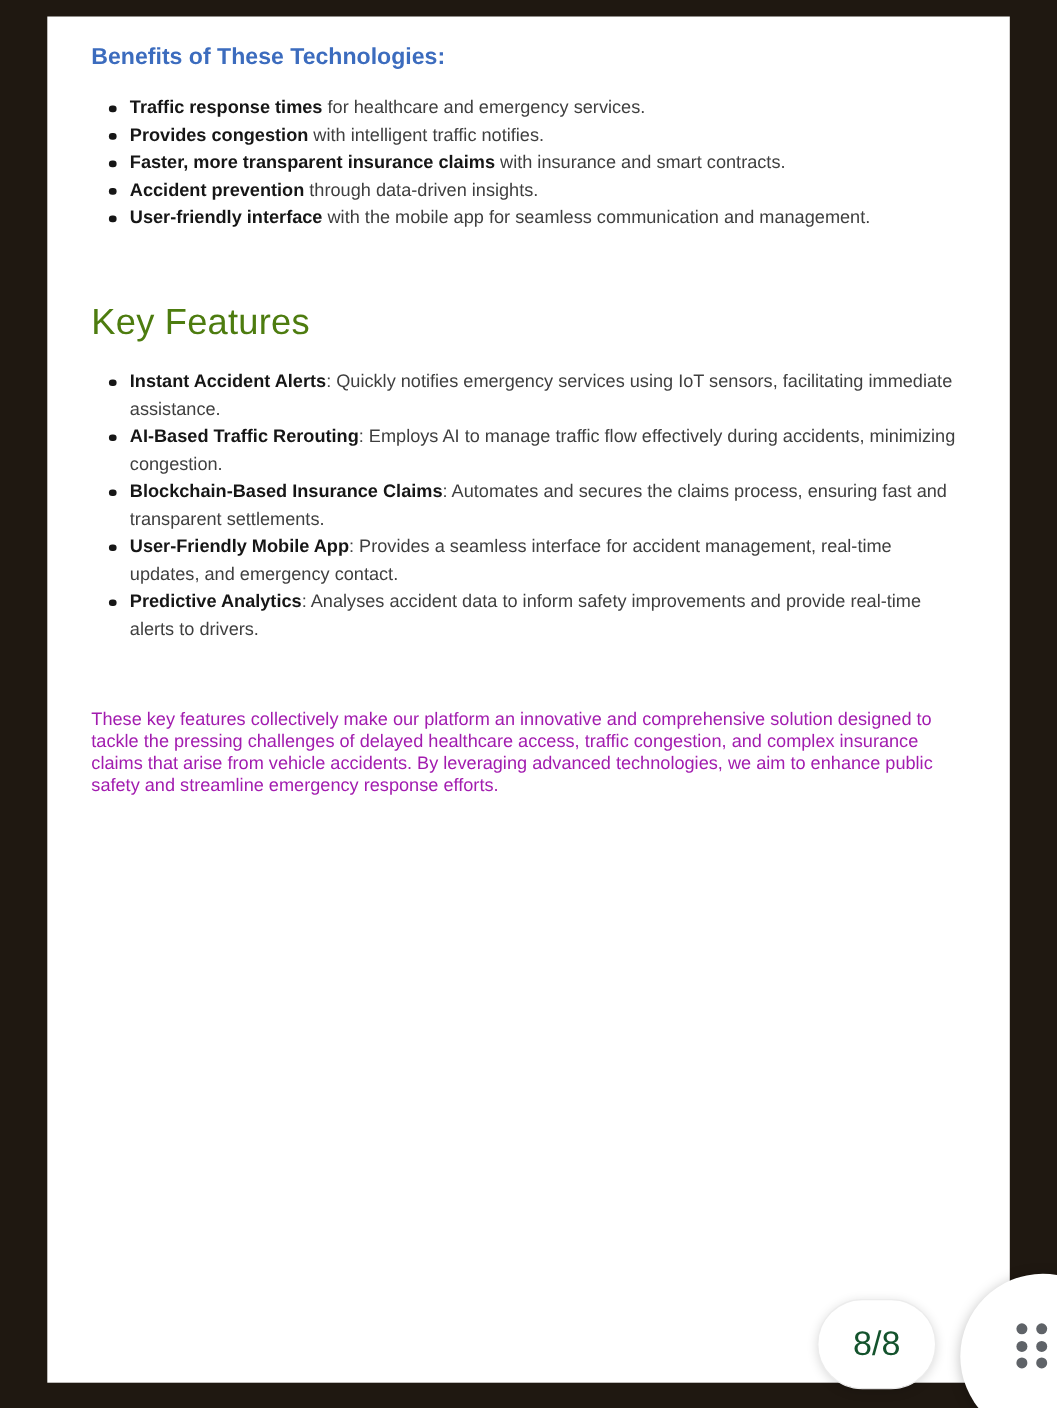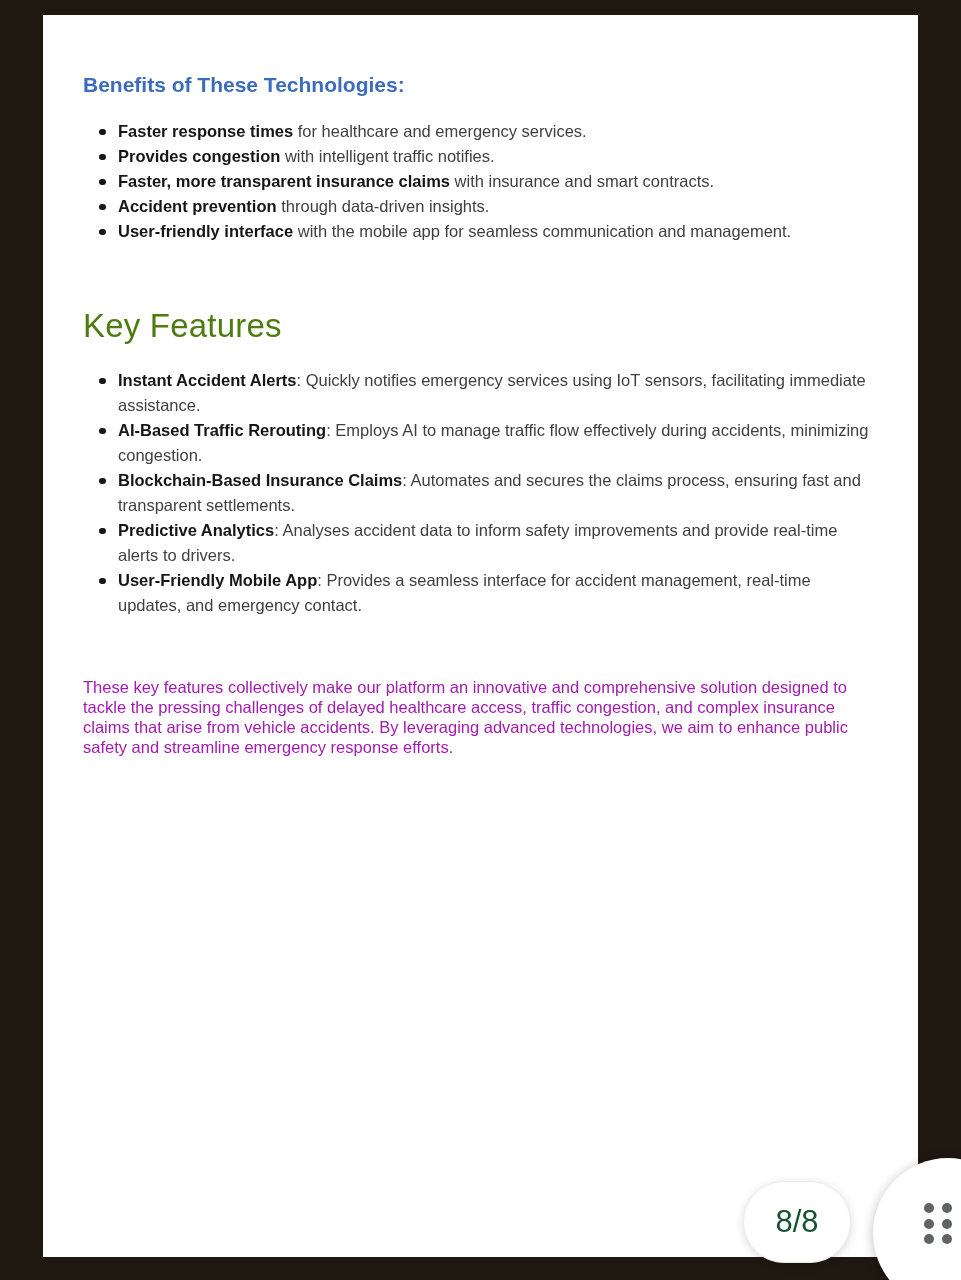--- a/index.html
+++ b/index.html
@@ -9,21 +9,21 @@
     position:relative;
     overflow:hidden;
     font-family:"Liberation Sans", sans-serif;
     -webkit-font-smoothing:antialiased;
   }
   .page {
     position:absolute; left:43px; top:15px;
     width:875px; height:1242px;
     background:#ffffff;
   }
-  .content { padding:58px 42px 0 40px; }
+  .content { padding:25px 42px 0 40px; }
 
   .benefits-heading {
     margin:0 0 22px 0;
     font-size:21px; line-height:24px;
     font-weight:700;
     color:#3c6cbe;
   }
   .features-heading {
     margin:62px 0 22px 0;
     font-size:33px; line-height:40px;
@@ -84,35 +84,35 @@
 </style>
 </head>
 <body>
 
 <div class="page">
   <div class="content">
 
     <h2 class="benefits-heading">Benefits of These Technologies:</h2>
 
     <ul class="doc-list">
-      <li><span class="b">Faster response times</span><span> for healthcare and emergency services.</span></li>
+      <li><span class="b">Traffic response times</span><span> for healthcare and emergency services.</span></li>
       <li><span class="b">Provides congestion</span><span> with intelligent traffic notifies.</span></li>
       <li><span class="b">Faster, more transparent insurance claims</span><span> with insurance and smart contracts.</span></li>
       <li><span class="b">Accident prevention</span><span> through data-driven insights.</span></li>
       <li><span class="b">User-friendly interface</span><span> with the mobile app for seamless communication and management.</span></li>
     </ul>
 
     <h1 class="features-heading">Key Features</h1>
 
     <ul class="doc-list">
       <li><span class="b">Instant Accident Alerts</span><span>: Quickly notifies emergency services using IoT sensors, facilitating immediate assistance.</span></li>
       <li><span class="b">AI-Based Traffic Rerouting</span><span>: Employs AI to manage traffic flow effectively during accidents, minimizing congestion.</span></li>
       <li><span class="b">Blockchain-Based Insurance Claims</span><span>: Automates and secures the claims process, ensuring fast and transparent settlements.</span></li>
+      <li><span class="b">User-Friendly Mobile App</span><span>: Provides a seamless interface for accident management, real-time updates, and emergency contact.</span></li>
       <li><span class="b">Predictive Analytics</span><span>: Analyses accident data to inform safety improvements and provide real-time alerts to drivers.</span></li>
-      <li><span class="b">User-Friendly Mobile App</span><span>: Provides a seamless interface for accident management, real-time updates, and emergency contact.</span></li>
     </ul>
 
     <p class="closing-paragraph">These key features collectively make our platform an innovative and comprehensive solution designed to tackle the pressing challenges of delayed healthcare access, traffic congestion, and complex insurance claims that arise from vehicle accidents. By leveraging advanced technologies, we aim to enhance public safety and streamline emergency response efforts.</p>
 
   </div>
 </div>
 
 <div class="page-pill">8/8</div>
 
 <div class="fab">

